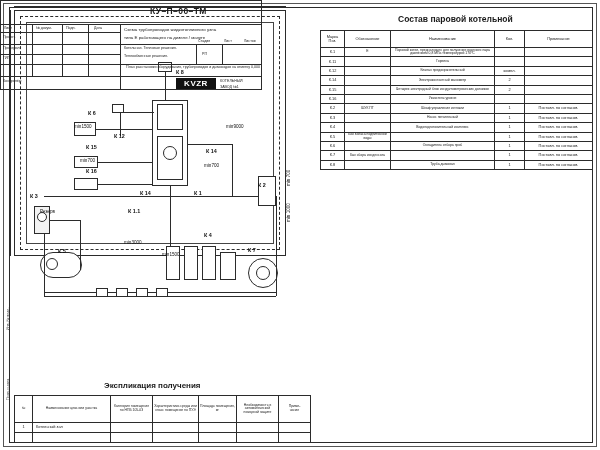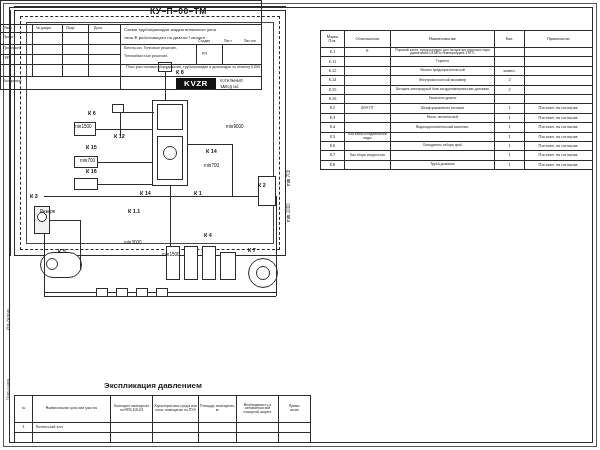--- a/index.html
+++ b/index.html
@@ -74,20 +74,21 @@
 <body>
 
 <div class="sheet">
 
   <div class="box" id="frame-outer"></div>
   <div class="box" id="frame-inner"></div>
 
   <div class="vtext" style="left:6px;top:330px;">Инв. № подл.</div>
   <div class="vtext" style="left:6px;top:400px;">Подп. и дата</div>
 
+  <div class="txt title-main" style="left:398px;top:14px;">Состав паровой котельной</div>
 
   <div id="schematic">
 
     <div class="box sch-outer" style="left:14px;top:10px;width:272px;height:246px;"></div>
     <div class="box sch-dash" style="left:20px;top:16px;width:260px;height:234px;"></div>
     <div class="box" style="left:26px;top:22px;width:248px;height:222px;border-color:#444;"></div>
 
     <div class="ln v1px" style="left:10px;top:10px;height:246px;"></div>
     <div class="ln h1px" style="left:14px;top:6px;width:272px;"></div>
 
@@ -273,21 +274,21 @@
         <tr>
           <td>К.8</td>
           <td style="font-size: 3.4px;"></td>
           <td style="font-size: 3.4px;">Труба дымовая</td>
           <td>1</td>
           <td>Поставл. по согласов.</td>
         </tr>
       </tbody>
   </table>
 
-  <div class="txt title-sub" style="left:104px;top:381px;">Экспликация давлением</div>
+  <div class="txt title-sub" style="left:104px;top:381px;">Экспликация получения</div>
   <table class="t" id="expl-table">
     <colgroup>
       <col style="width:18px">
         <col style="width:78px">
         <col style="width:42px">
         <col style="width:46px">
       <col style="width:38px">
         <col style="width:42px">
         <col style="width:32px">
     </colgroup>

